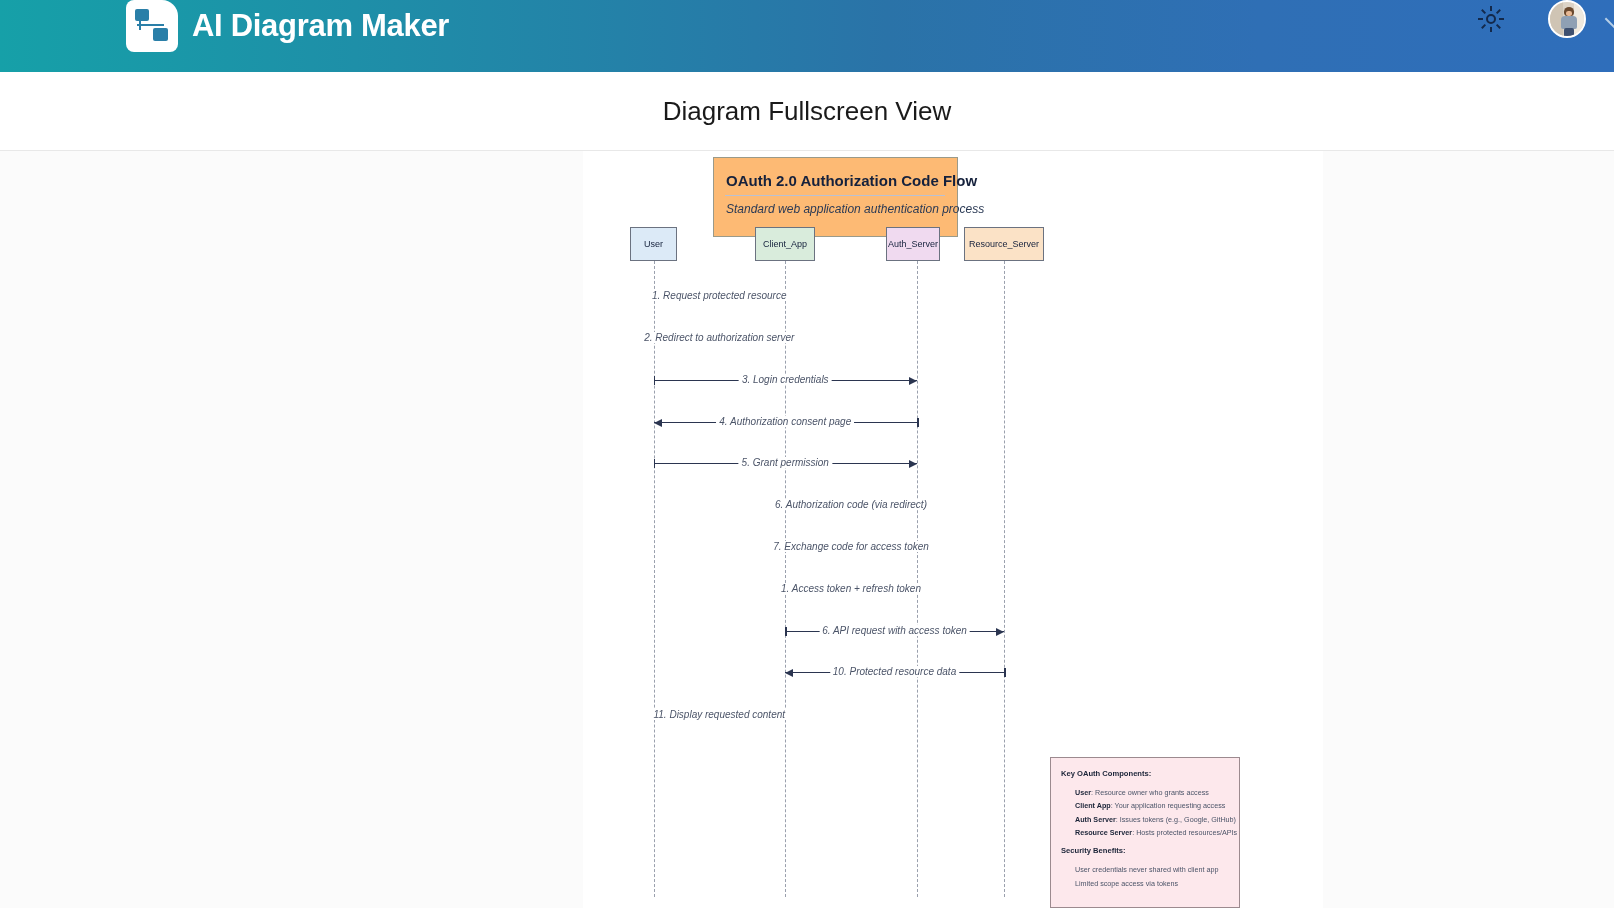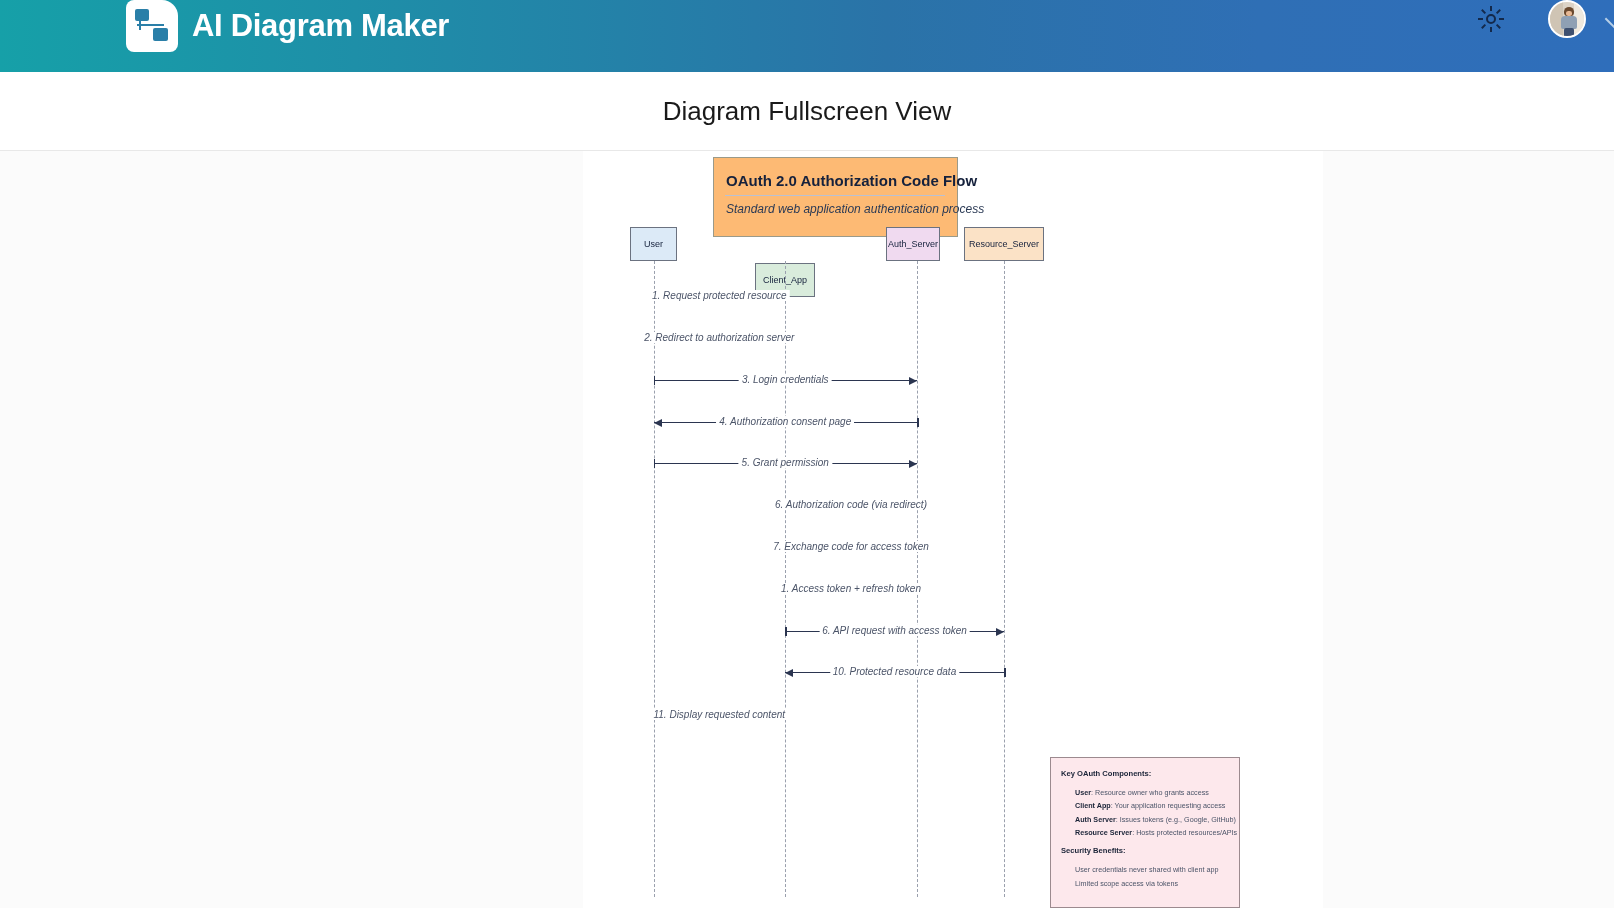--- a/index.html
+++ b/index.html
@@ -168,21 +168,21 @@
     <div class="titlebox">
       <div class="t1">OAuth 2.0 Authorization Code Flow</div>
       <div class="rule"></div>
       <div class="t2">Standard web application authentication process</div>
     </div>
 
     <div id="actors">
         <div class="actor" style="left: 47px; width: 47px; top: 76px; background: rgb(220, 234, 247); border-color: rgb(107, 114, 128);">
           <span>User</span>
         </div>
-        <div class="actor" style="left: 172px; width: 60px; top: 76px; background: rgb(217, 236, 220); border-color: rgb(107, 114, 128); margin-top: 36px;">
+        <div class="actor" style="left: 172px; width: 60px; top: 76px; background: rgb(217, 236, 220); border-color: rgb(107, 114, 128);">
           <span>Client_App</span>
         </div>
         <div class="actor" style="left: 303px; width: 54px; top: 76px; background: rgb(240, 218, 240); border-color: rgb(107, 114, 128);">
           <span>Auth_Server</span>
         </div>
         <div class="actor" style="left: 381px; width: 80px; top: 76px; background: rgb(251, 226, 198); border-color: rgb(107, 114, 128);">
           <span>Resource_Server</span>
         </div>
       </div>
     <div id="lifelines">

